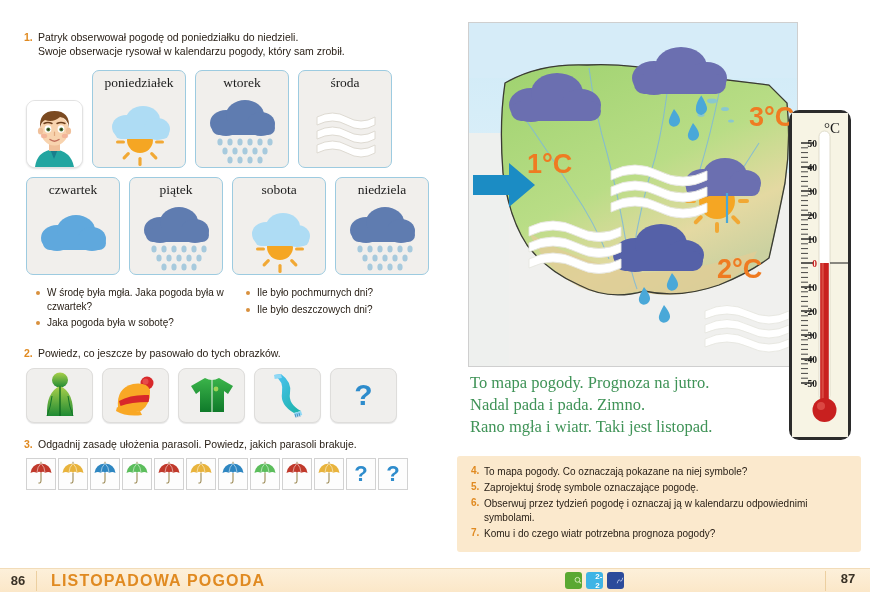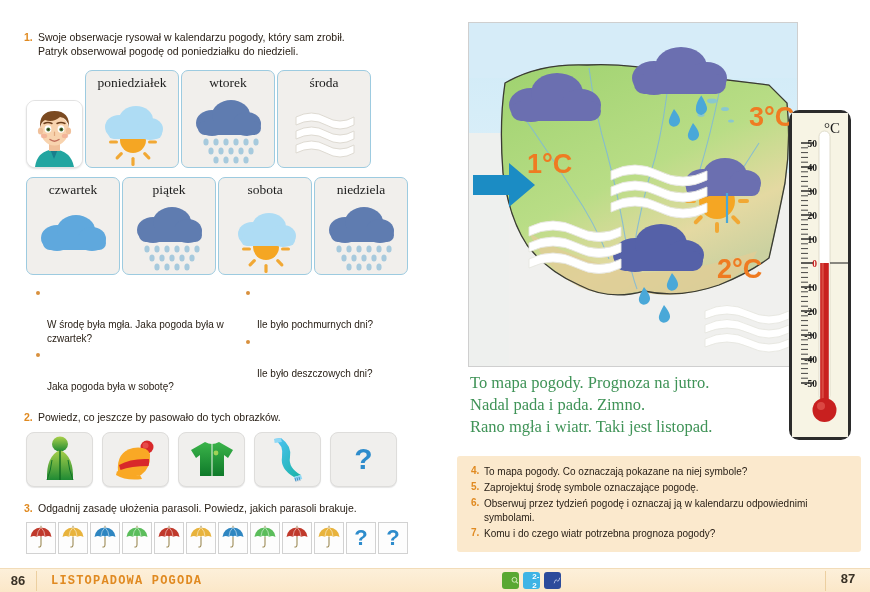--- a/index.html
+++ b/index.html
@@ -18,22 +18,22 @@
     background: linear-gradient(#fdf0da, #fbe7c8);
     border-top:1px solid #f2dcb8;
     display:flex; align-items:center;
   }
   .footer-pg {
     width:36px; text-align:center; font-size:13px; font-weight:bold;
     color:#3a3226; font-family:"Liberation Sans",sans-serif;
   }
   .footer-sep { width:1px; height:20px; background:#eccfa0; }
   .footer-title {
-    margin-left:14px; font-size:12px; font-weight:bold; letter-spacing:1.2px;
-    color:#e08a21; font-family:Liberation Mono, monospace;
+    margin-left:14px; font-size:16px; font-weight:bold; letter-spacing:1.2px;
+    color:#e08a21; font-family:Liberation Sans, sans-serif;
   }
   .footer-icons { margin-left:auto; display:flex; gap:4px; }
   .fi { width:17px; height:17px; border-radius:3px; display:flex;
         align-items:center; justify-content:center; font-size:8px;
         color:#fff; font-weight:bold;padding-left:9px; }
   .fi.green { background:#5aa832; }
   .fi.cyan  { background:#3fb4e5; }
   .fi.blue  { background:#2c4b9b; }
   .footer-right {
     margin-left:auto; display:flex; align-items:flex-start;
@@ -50,21 +50,21 @@
     color:#e08a21; font-weight:bold; font-size:10.5px; width:14px;
     flex:0 0 14px; padding-top:1px;
   }
   .task-text {
     font-size:10.5px; color:#2a2118; line-height:14px;
     font-family:"Liberation Sans",sans-serif;
   }
   #t1 { margin-top:30px; }
 
   
-  .cards-row { display:flex; gap:2px; padding-left:26px; }
+  .cards-row { display:flex; gap:9px; padding-left:26px; }
   #row1 { margin-top:12px; }
   #row2 { margin-top:9px; }
   .avatar-card {
     width:57px; height:68px; background:#fafafa; border-radius:9px;
     border:1px solid #e2e2e2; box-shadow:0 1px 2px rgba(0,0,0,.13);
     margin-top:30px; position:relative; overflow:hidden;
   }
   .daycard {
     width:94px; height:98px; background:#f1efec;
     border:1px solid #9dcbe0; border-radius:7px;
@@ -78,21 +78,21 @@
 
   
   .bullets { display:flex; padding-left:36px; margin-top:11px; }
   .bcol { }
   .bcol.c1 { width:210px; }
   .bullet { display:flex; margin-bottom:3px; }
   .bdot {
     width:4px; height:4px; border-radius:50%; background:#d8903e;
     margin-top:5px; margin-right:7px; flex:0 0 4px;
   }
-  .btext { font-size:10px; color:#2a2118; line-height:13.5px;margin-top:32px; }
+  .btext { font-size:10px; color:#2a2118; line-height:13.5px; }
 
   
   #t2 { margin-top:13px; }
   .icon-row { display:flex; gap:9px; padding-left:26px; margin-top:8px; }
   .iconcard {
     width:67px; height:55px; background:#f0efed; border-radius:8px;
     border:1px solid #dedddb; box-shadow:0 1px 1px rgba(0,0,0,.1);
     display:flex; align-items:center; justify-content:center;
   }
 
@@ -136,22 +136,22 @@
 </head>
 <body>
 
 <div class="page">
 
   <div class="left">
 
     <div class="task-line" id="t1">
       <div class="task-num">1.</div>
       <div class="task-text">
+        <div>Patryk obserwował pogodę od poniedziałku do niedzieli.</div>
         <div>Swoje obserwacje rysował w kalendarzu pogody, który sam zrobił.</div>
-        <div>Patryk obserwował pogodę od poniedziałku do niedzieli.</div>
       </div>
     </div>
 
     <div class="cards-row" id="row1">
 
       <div class="avatar-card">
         <svg width="55" height="66" viewBox="0 0 55 66">
           <rect width="55" height="66" fill="#ffffff"></rect>
 
           <path d="M8 66 Q10 50 27 48 Q44 50 47 66 Z" fill="#23a5a0"></path>

